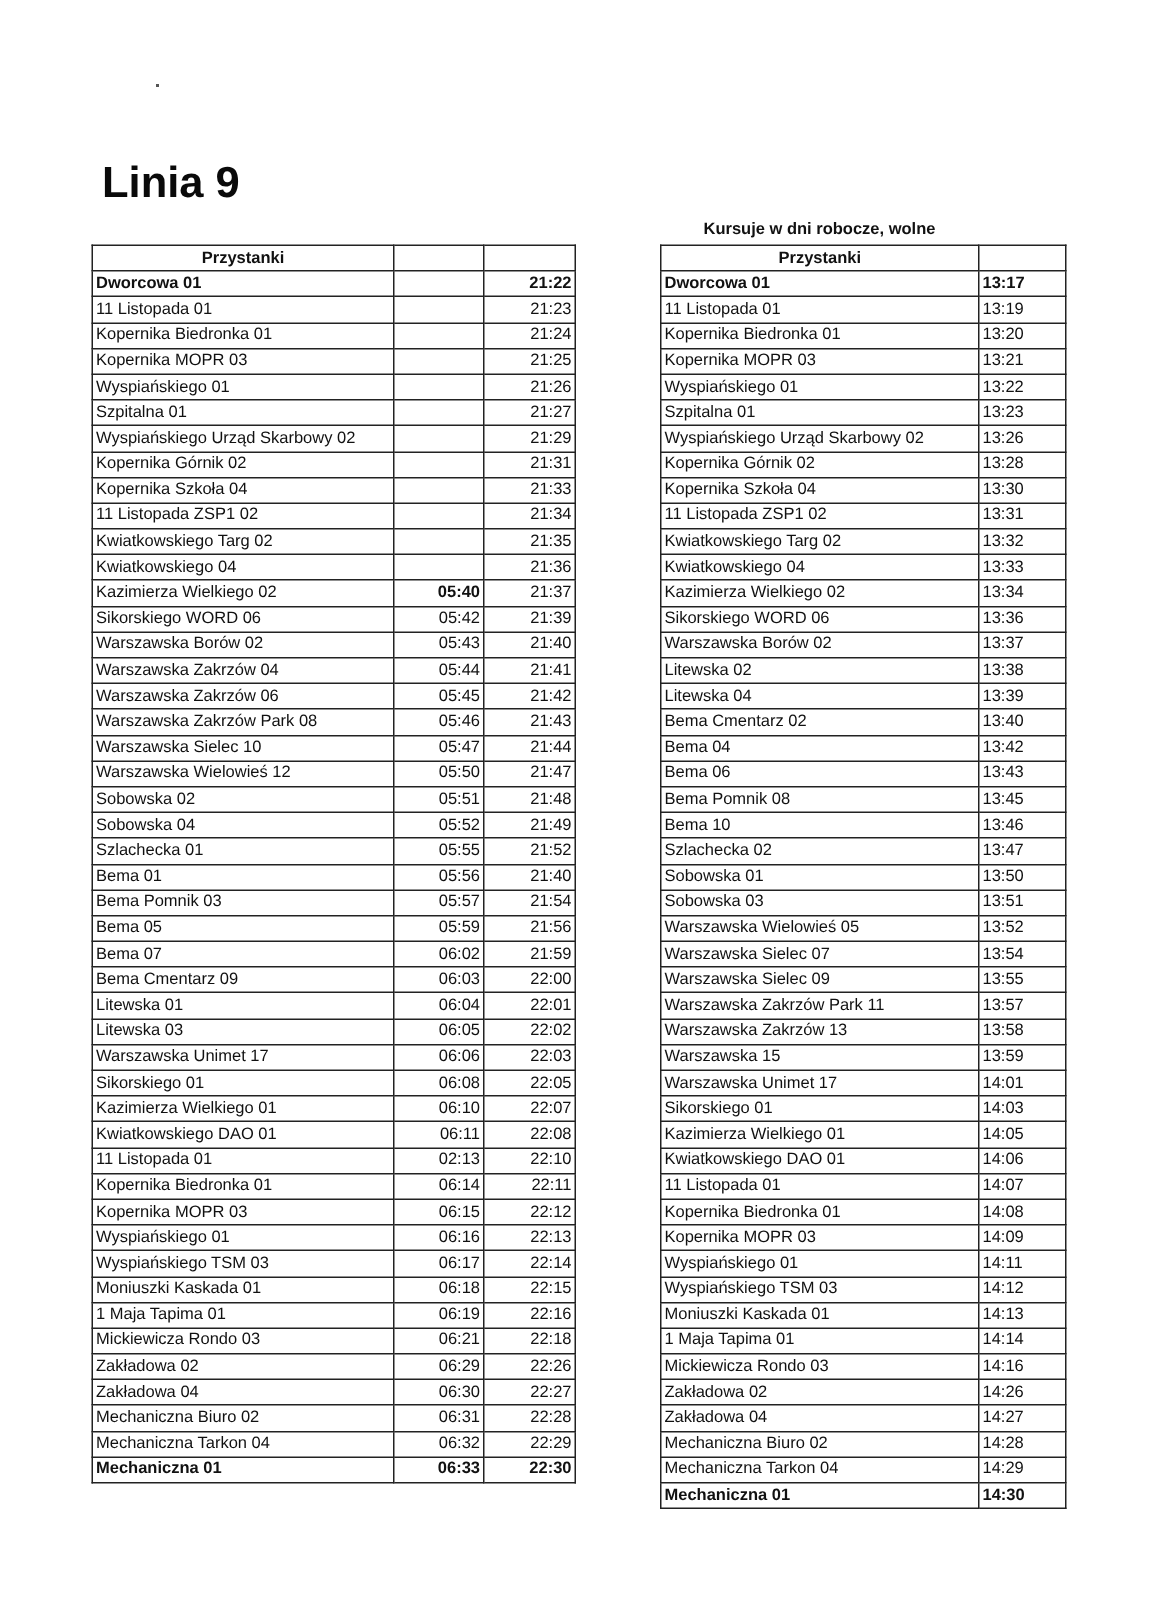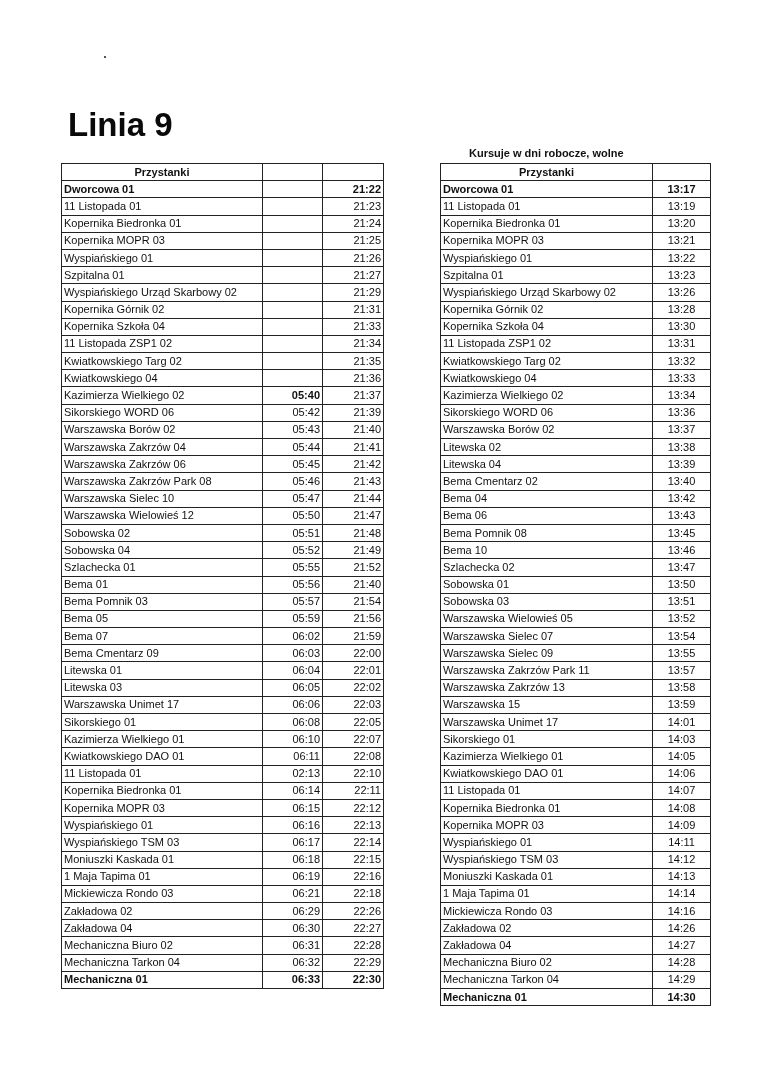--- a/index.html
+++ b/index.html
@@ -1,32 +1,32 @@
 <!DOCTYPE html>
 <html><head>
 <meta charset="utf-8">
 <style>
   html, body { margin: 0; padding: 0; background: #ffffff; }
   body { width: 772px; height: 1082px; position: relative; overflow: hidden;
          font-family: "Liberation Sans", sans-serif; color: #111; }
   .dot { position: absolute; left: 104px; top: 56px; width: 2px; height: 2px; background: #555; }
-  .title { position: absolute; left: 68px; top: 106px; font-size: 33px; font-weight: bold; margin: 0; color: #0a0a0a; }
+  .title { position: absolute; left: 68px; top: 106px; font-size: 29px; font-weight: bold; margin: 0; color: #0a0a0a; }
   .subtitle { position: absolute; left: 469px; top: 147px; font-size: 11px; font-weight: bold; color: #111; }
   table { position: absolute; border-collapse: collapse; font-size: 11px; table-layout: fixed; }
   td, th { border: 1px solid #222; height: 16.2px; padding: 0 2px; line-height: 15px; white-space: nowrap; overflow: hidden; }
   th { font-weight: bold; text-align: center; }
   #tbl-left { left: 61px; top: 163px; }
   #tbl-left col.c1 { width: 201px; }
   #tbl-left col.c2 { width: 60px; }
   #tbl-left col.c3 { width: 61px; }
   #tbl-left td.t { text-align: right; }
   #tbl-right { left: 440px; top: 163px; }
   #tbl-right col.c1 { width: 212px; }
   #tbl-right col.c2 { width: 58px; }
-  #tbl-right td.t { text-align: center; }
+  #tbl-right td.t { text-align: left; }
   td.b { font-weight: bold; }
 </style>
 </head>
 <body>
 
 <div class="dot"></div>
 <h1 class="title">Linia 9</h1>
 <div class="subtitle">Kursuje w dni robocze, wolne</div>
 
 <table id="tbl-left">

